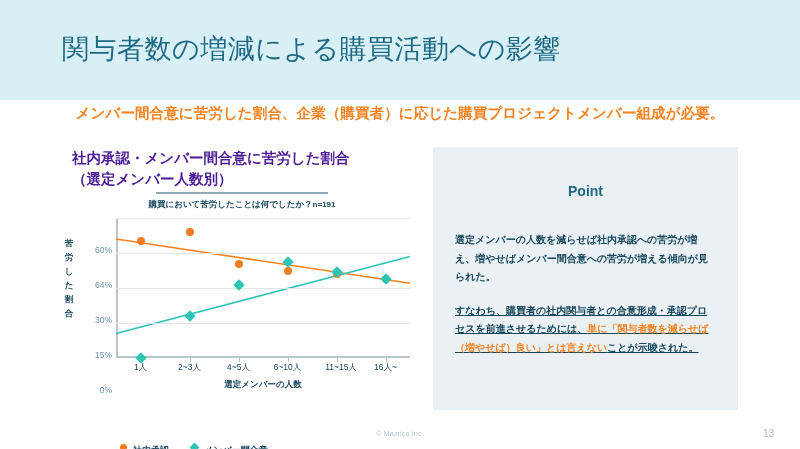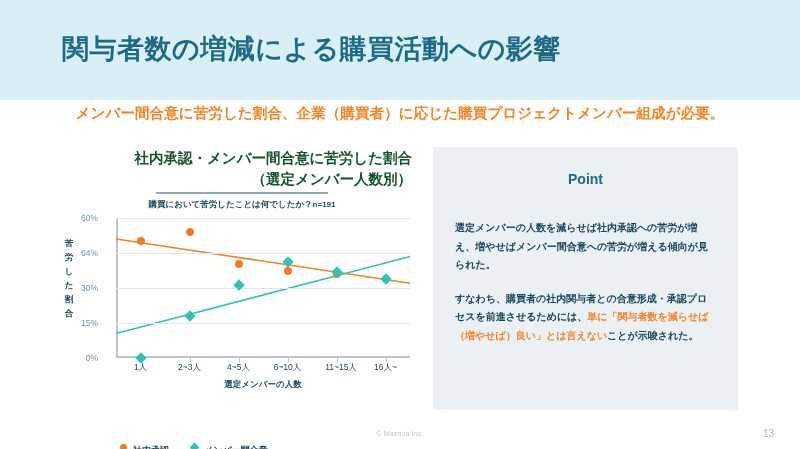--- a/index.html
+++ b/index.html
@@ -22,21 +22,21 @@
     left: 0; top: 0;
     width: 800px;
     height: 100px;
     background: #d8f0f5;
     display: flex;
     align-items: center;
   }
   .slide-title {
     margin-left: 62px;
     font-size: 27px;
-    font-weight: 700;
+    font-weight: 400;
     color: #1e6a85;
     letter-spacing: 0.5px;
     line-height: 1.1;
     white-space: nowrap;
   }
 
   
   .lead-message {
     position: absolute;
     left: 0; top: 104px;
@@ -51,24 +51,24 @@
 
   
   .chart-block {
     position: absolute;
     left: 62px;
     top: 148px;
     width: 360px;
     height: 270px;
   }
   .chart-title {
-    text-align: right;
+    text-align: left;
     font-size: 14.5px;
     font-weight: bold;
-    color: #14532d;
+    color: #4c1d95;
     line-height: 1.45;
     margin: 0 0 2px 0;
     padding: 0 10px;
   }
   .chart-title-rule {
     width: 172px;
     height: 1.5px;
     background: #8fa9b8;
     margin: 2px auto 5px auto;
   }
@@ -106,25 +106,26 @@
   }
   .y-tick-labels {
     position: absolute;
     left: 18px;
     top: 0;
     width: 32px;
     height: 140px;
   }
   .y-tick-labels span {
     position: absolute;
-    right: 14px;
+    right: 0;
     font-size: 8.5px;
     color: #6d93a8;
     transform: translateY(-50%);
     white-space: nowrap;
+    margin-top: 32px;
   }
 
   .plot-area {
     position: absolute;
     left: 54px;
     top: 0;
     width: 294px;
     height: 140px;
   }
   .gridline {
@@ -239,31 +240,31 @@
     top: 147px;
     width: 305px;
     height: 263px;
     background: #eaf0f4;
   }
   .point-heading {
     text-align: center;
     font-size: 14px;
     font-weight: bold;
     color: #1e6a85;
-    margin-top: 24px;
+    margin-top: 36px;
   }
   .point-body {
     margin: 32px 22px 0 22px;
     font-size: 10px;
     font-weight: bold;
     line-height: 1.85;
     color: #17475c;
   }
   .point-body p { margin: 0; }
-  .point-body p + p { margin-top: 15px; }
+  .point-body p + p { margin-top: 15px; text-decoration: underline; }
   .hl { color: #f58220; }
 
   
   .footer-copy {
     position: absolute;
     left: 0;
     top: 430px;
     width: 800px;
     text-align: center;
     font-size: 7px;

